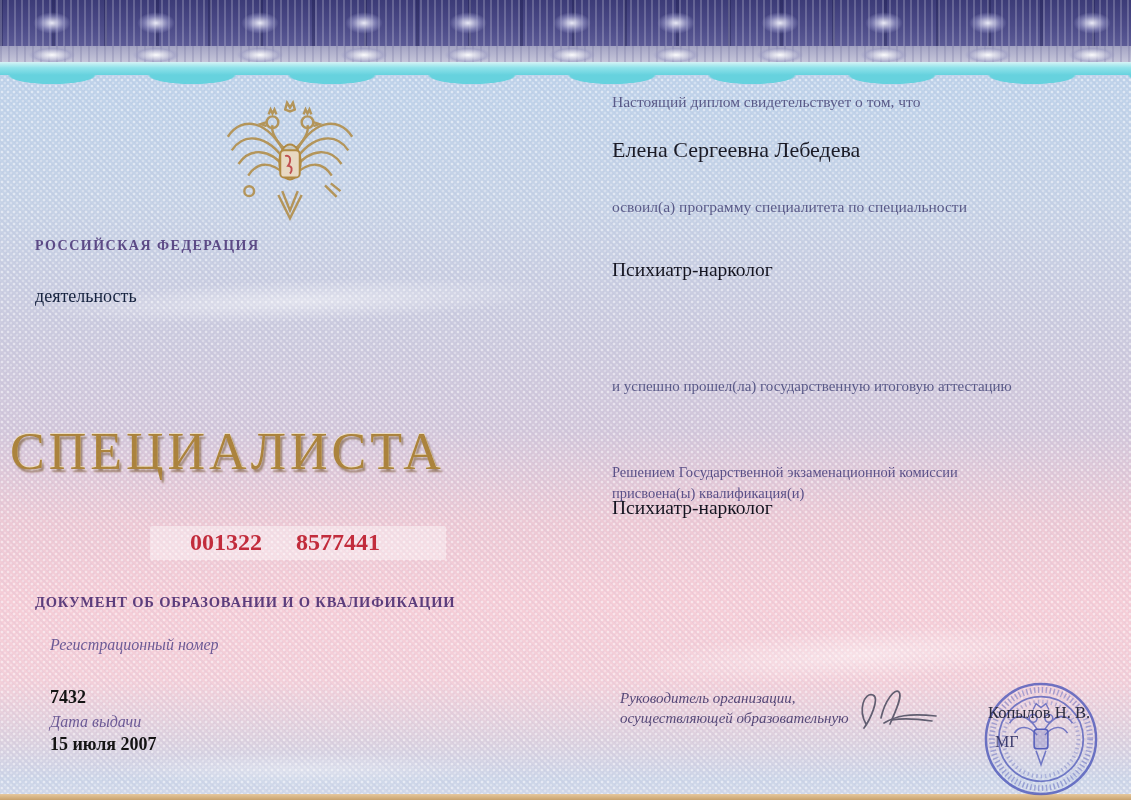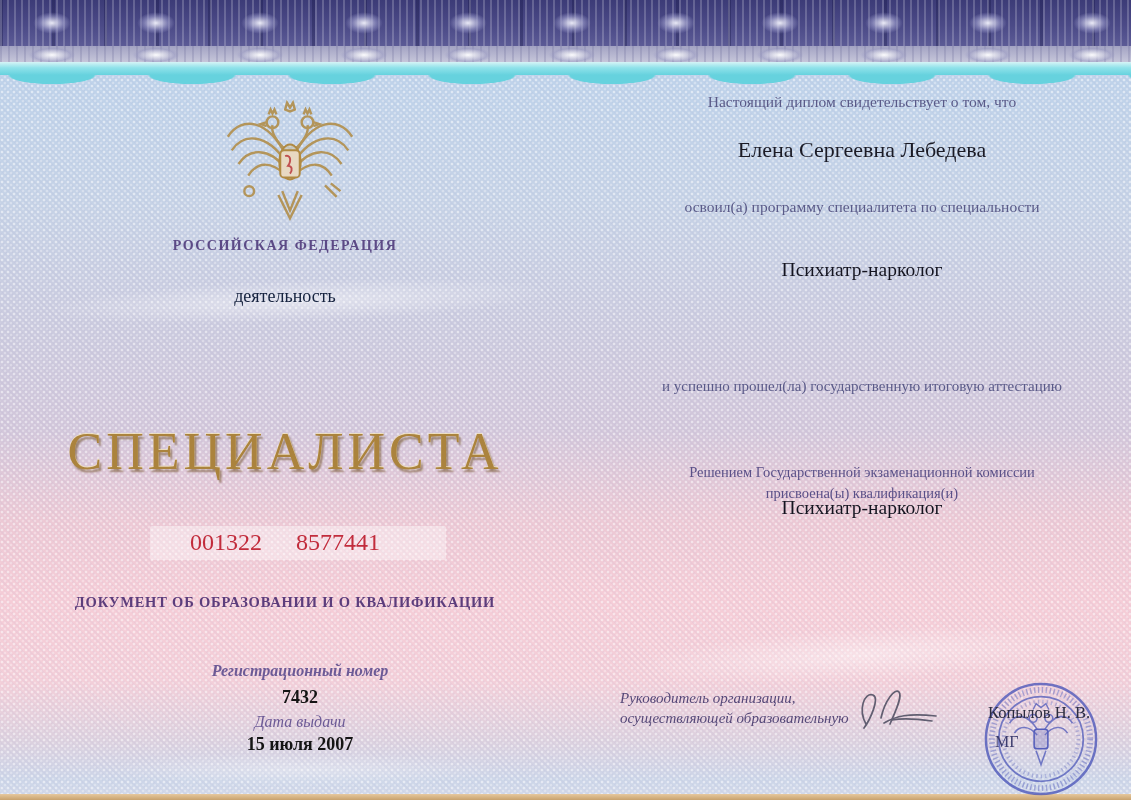--- a/index.html
+++ b/index.html
@@ -68,21 +68,21 @@
   }
   .swoosh{position:absolute;z-index:2;pointer-events:none;}
   .swoosh.s1{left:-60px;top:272px;width:720px;height:58px;transform:rotate(-2deg);
     background:radial-gradient(ellipse closest-side, rgba(255,255,255,.45), rgba(255,255,255,0) 72%);}
   .swoosh.s2{left:540px;top:618px;width:640px;height:74px;transform:rotate(-3deg);
     background:radial-gradient(ellipse closest-side, rgba(255,255,255,.42), rgba(255,255,255,0) 72%);}
   .swoosh.s3{left:20px;top:745px;width:560px;height:50px;
     background:radial-gradient(ellipse closest-side, rgba(255,255,255,.30), rgba(255,255,255,0) 70%);}
 
   .abs{position:absolute;z-index:4;}
-  .center{text-align:center;}
+  .center{}
 
   .country{
     left:35px;top:238px;width:500px;
     font-size:14px;letter-spacing:1.5px;color:#5c4a86;font-weight:bold;
   }
   .university{
     left:35px;top:283px;width:500px;
     font-size:18px;line-height:26px;color:#16233f;
   }
   .title{
@@ -93,32 +93,32 @@
   }
   .title.t1{top:374px;}
   .title.t2{top:426px;}
   .num-strip{
     left:150px;top:526px;width:296px;height:34px;
     background:rgba(255,255,255,.38);
     border-radius:2px;
   }
   .numbers{
     left:35px;top:529px;width:500px;
-    font-size:24px;font-weight:normal;color:#c22c3c;
+    font-size:24px;font-weight:bold;color:#c22c3c;
     display:flex;justify-content:center;gap:34px;
   }
   .dockind{
     left:35px;top:594px;width:500px;
     font-size:14.5px;letter-spacing:.8px;color:#5c3d7c;font-weight:bold;
   }
   .reg-label,.date-label{
     left:50px;width:500px;
     font-style:italic;font-size:16px;color:#6c5a96;
   }
-  .reg-label{top:662px;font-weight:bold;}
+  .reg-label{top:636px;}
   .date-label{top:713px;}
   .reg-value,.date-value{
     left:50px;width:500px;
     font-size:18px;font-weight:bold;color:#141414;
   }
   .reg-value{top:687px;}
   .date-value{top:734px;}
 
   .intro{left:612px;top:93px;width:500px;font-size:15.5px;color:#5a5a88;}
   .holder-name{left:612px;top:137px;width:500px;font-size:22px;color:#1b1b26;}

